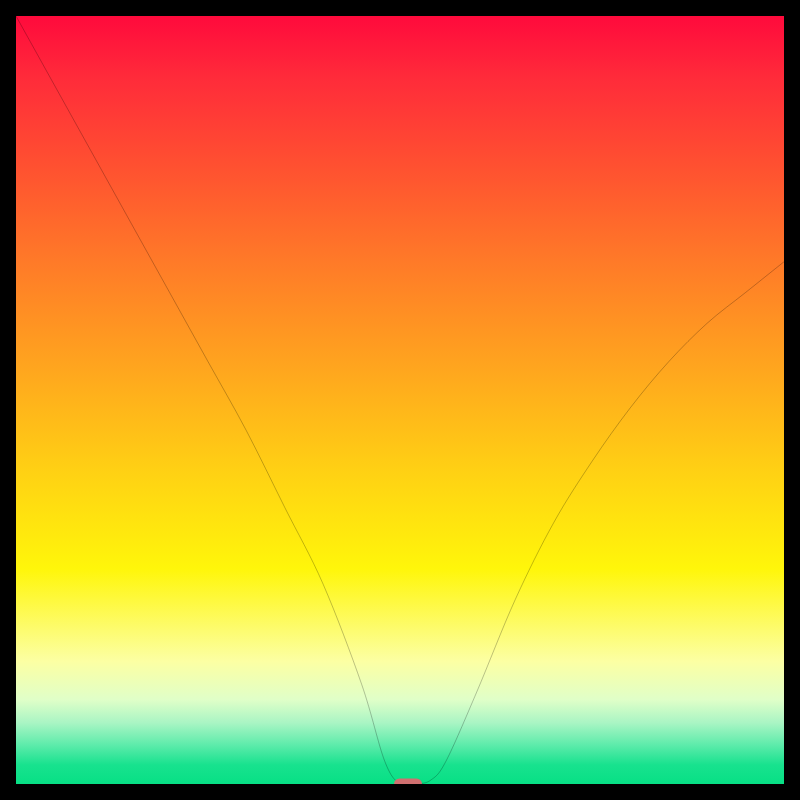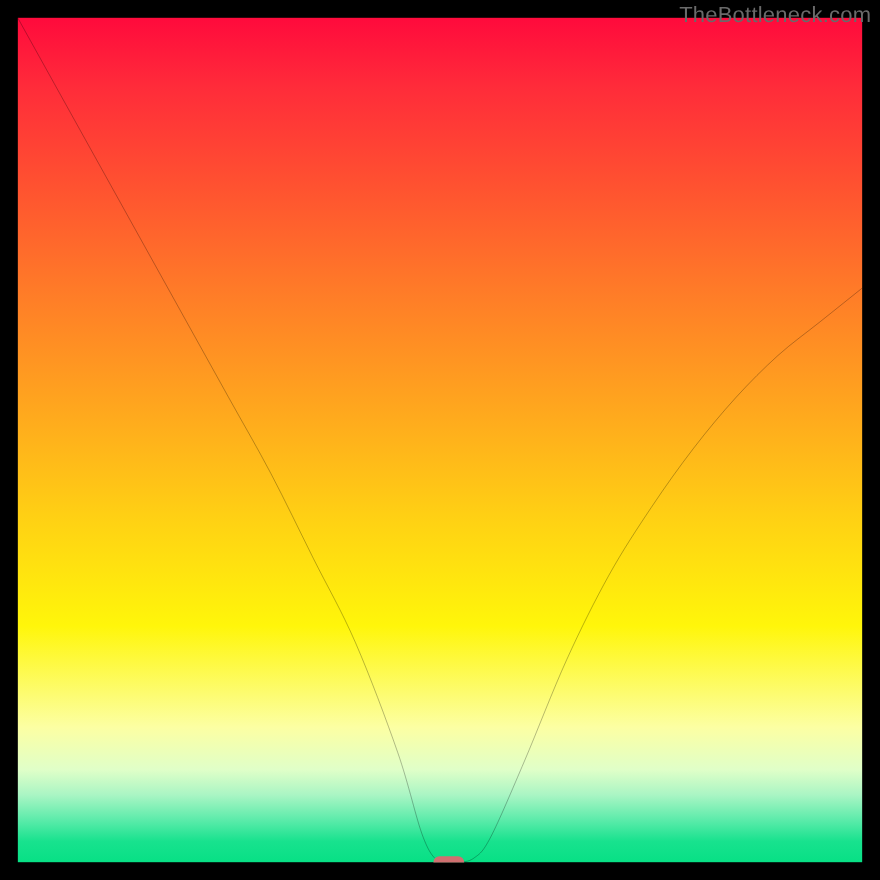--- a/index.html
+++ b/index.html
@@ -79,14 +79,13 @@
   <div class="plot-area">
     <div class="gradient-bg"></div>
 
     <svg class="curve-svg" viewBox="0 0 100 100" preserveAspectRatio="none">
       <path id="curve-path" fill="none" stroke="#000" stroke-width="0.25" vector-effect="non-scaling-stroke" d="M 0 0 C 0.8333333333333334 1.5, 3.333333333333333 6, 5 9 C 6.666666666666667 12, 8.333333333333334 15, 10 18 C 11.666666666666666 21, 13.333333333333334 24, 15 27 C 16.666666666666668 30, 18.333333333333332 33, 20 36 C 21.666666666666668 39, 23.333333333333332 41.99999999999999, 25 44.99999999999999 C 26.666666666666668 47.99999999999999, 28.333333333333332 50.83333333333333, 30 54 C 31.666666666666668 57.16666666666667, 33.333333333333336 60.666666666666664, 35 64 C 36.666666666666664 67.33333333333333, 38.333333333333336 70.16666666666667, 40 74 C 41.666666666666664 77.83333333333333, 43.666666666666664 83.16666666666667, 45 87 C 46.333333333333336 90.83333333333333, 47.166666666666664 94.83333333333333, 48 97 C 48.833333333333336 99.16666666666667, 49.333333333333336 99.5, 50 100 C 50.666666666666664 100.5, 51.333333333333336 100.08333333333333, 52 100 C 52.666666666666664 99.91666666666667, 53.33333333333333 100, 54 99.5 C 54.66666666666667 99, 55.00000000000001 98.91666666666667, 56.00000000000001 97 C 57.00000000000001 95.08333333333333, 58.5 91.5, 60 88 C 61.5 84.5, 63.333333333333336 79.66666666666667, 65 76 C 66.66666666666667 72.33333333333333, 68.33333333333333 69, 70 66 C 71.66666666666667 63, 73.33333333333333 60.5, 75 58 C 76.66666666666667 55.5, 78.33333333333333 53.16666666666667, 80 51 C 81.66666666666667 48.83333333333333, 83.33333333333333 46.83333333333333, 85 44.99999999999999 C 86.66666666666667 43.16666666666666, 88.33333333333333 41.5, 90 40 C 91.66666666666667 38.5, 93.33333333333333 37.333333333333336, 95 36 C 96.66666666666667 34.666666666666664, 99.16666666666667 32.666666666666664, 100 32"></path>
     </svg>
 
     <div class="marker" id="marker" style="left: 51%; top: 100%;"></div>
   </div>
 
-  <div class="watermark">TheBottleneck.com</div>
 </div>
 
 </body></html>

